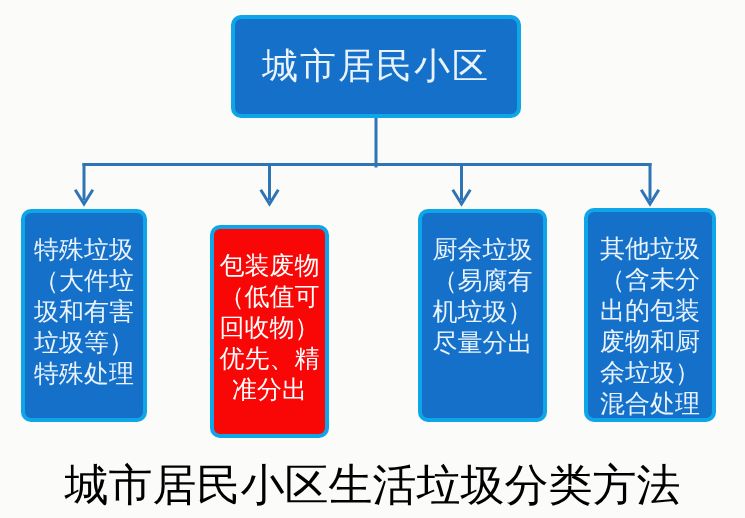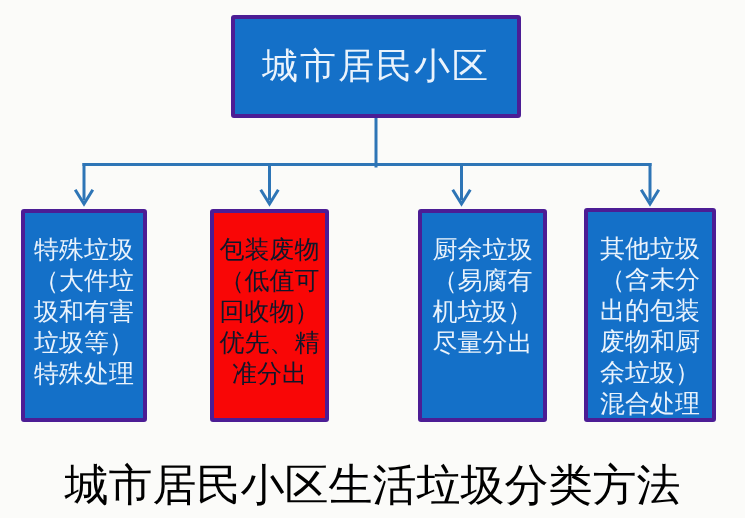--- a/index.html
+++ b/index.html
@@ -16,22 +16,22 @@
   }
   #stage {
     position: absolute;
     inset: 0;
     width: 745px;
     height: 518px;
   }
   .node {
     position: absolute;
     box-sizing: border-box;
-    border: 4px solid #4c1d95;
-    border-radius: 3px;
+    border: 4px solid #0ea5e9;
+    border-radius: 10px;
     background: #1470c8;
     color: #eaf3fc;
     text-align: center;
     white-space: pre-line;
   }
   .node.root {
     left: 231px;
     top: 15px;
     width: 290px;
     height: 103px;
@@ -42,21 +42,22 @@
   .node.child {
     top: 209px;
     width: 126px;
     height: 213px;
     font-size: 25px;
     line-height: 31px;
     padding-top: 21px;
   }
   .node.child.red {
     background: #f90606;
-    color: #0f172a;
+    color: #ffffff;
+    margin-top: 16px;
   }
   #child-0 { left: 21px;  width: 126px; }
   #child-1 { left: 210px; width: 119px; }
   #child-2 { left: 418px; width: 129px; }
   #child-3 { left: 584px; top: 208px; width: 132px; height: 214px; }
   #connectors {
     position: absolute;
     left: 0;
     top: 0;
     pointer-events: none;

